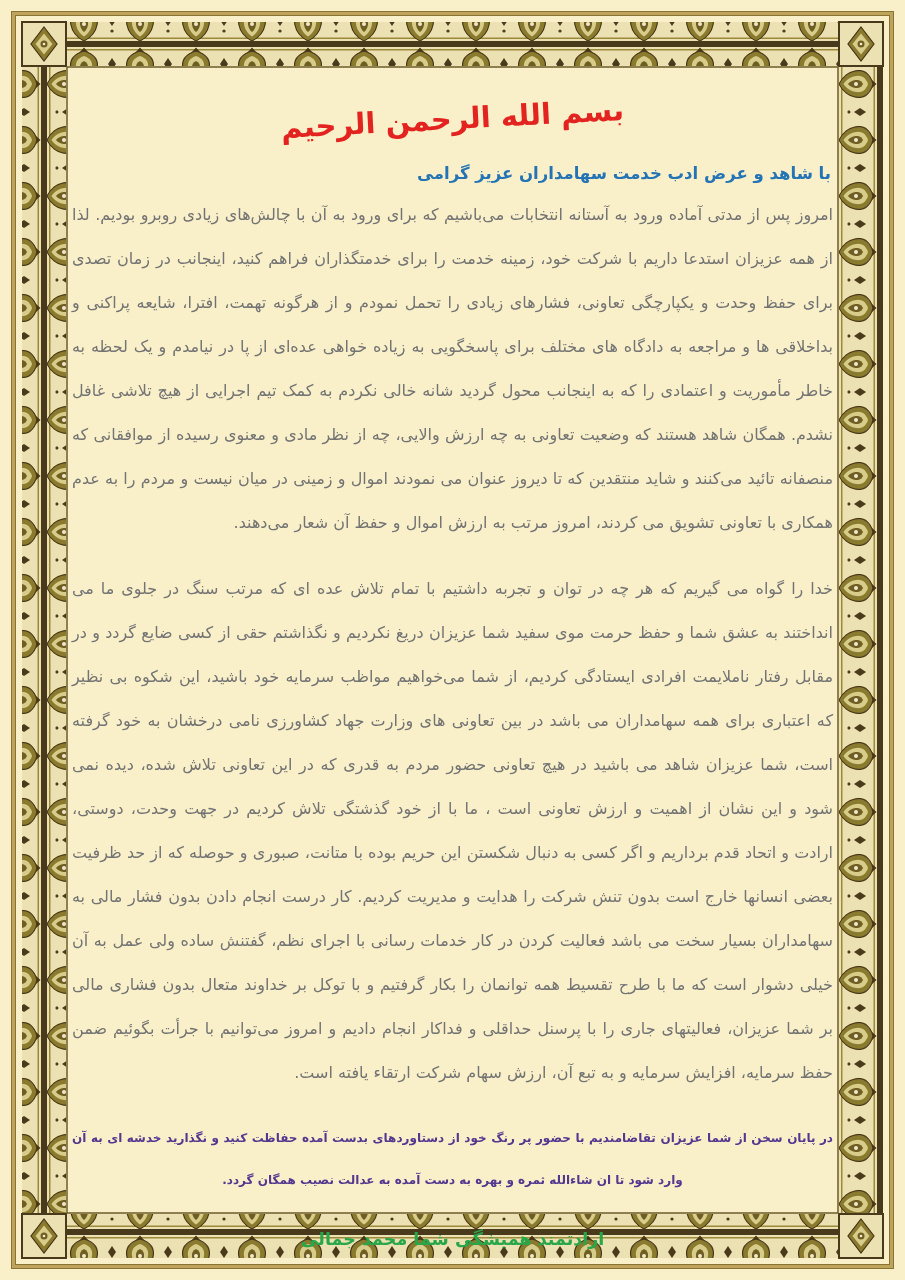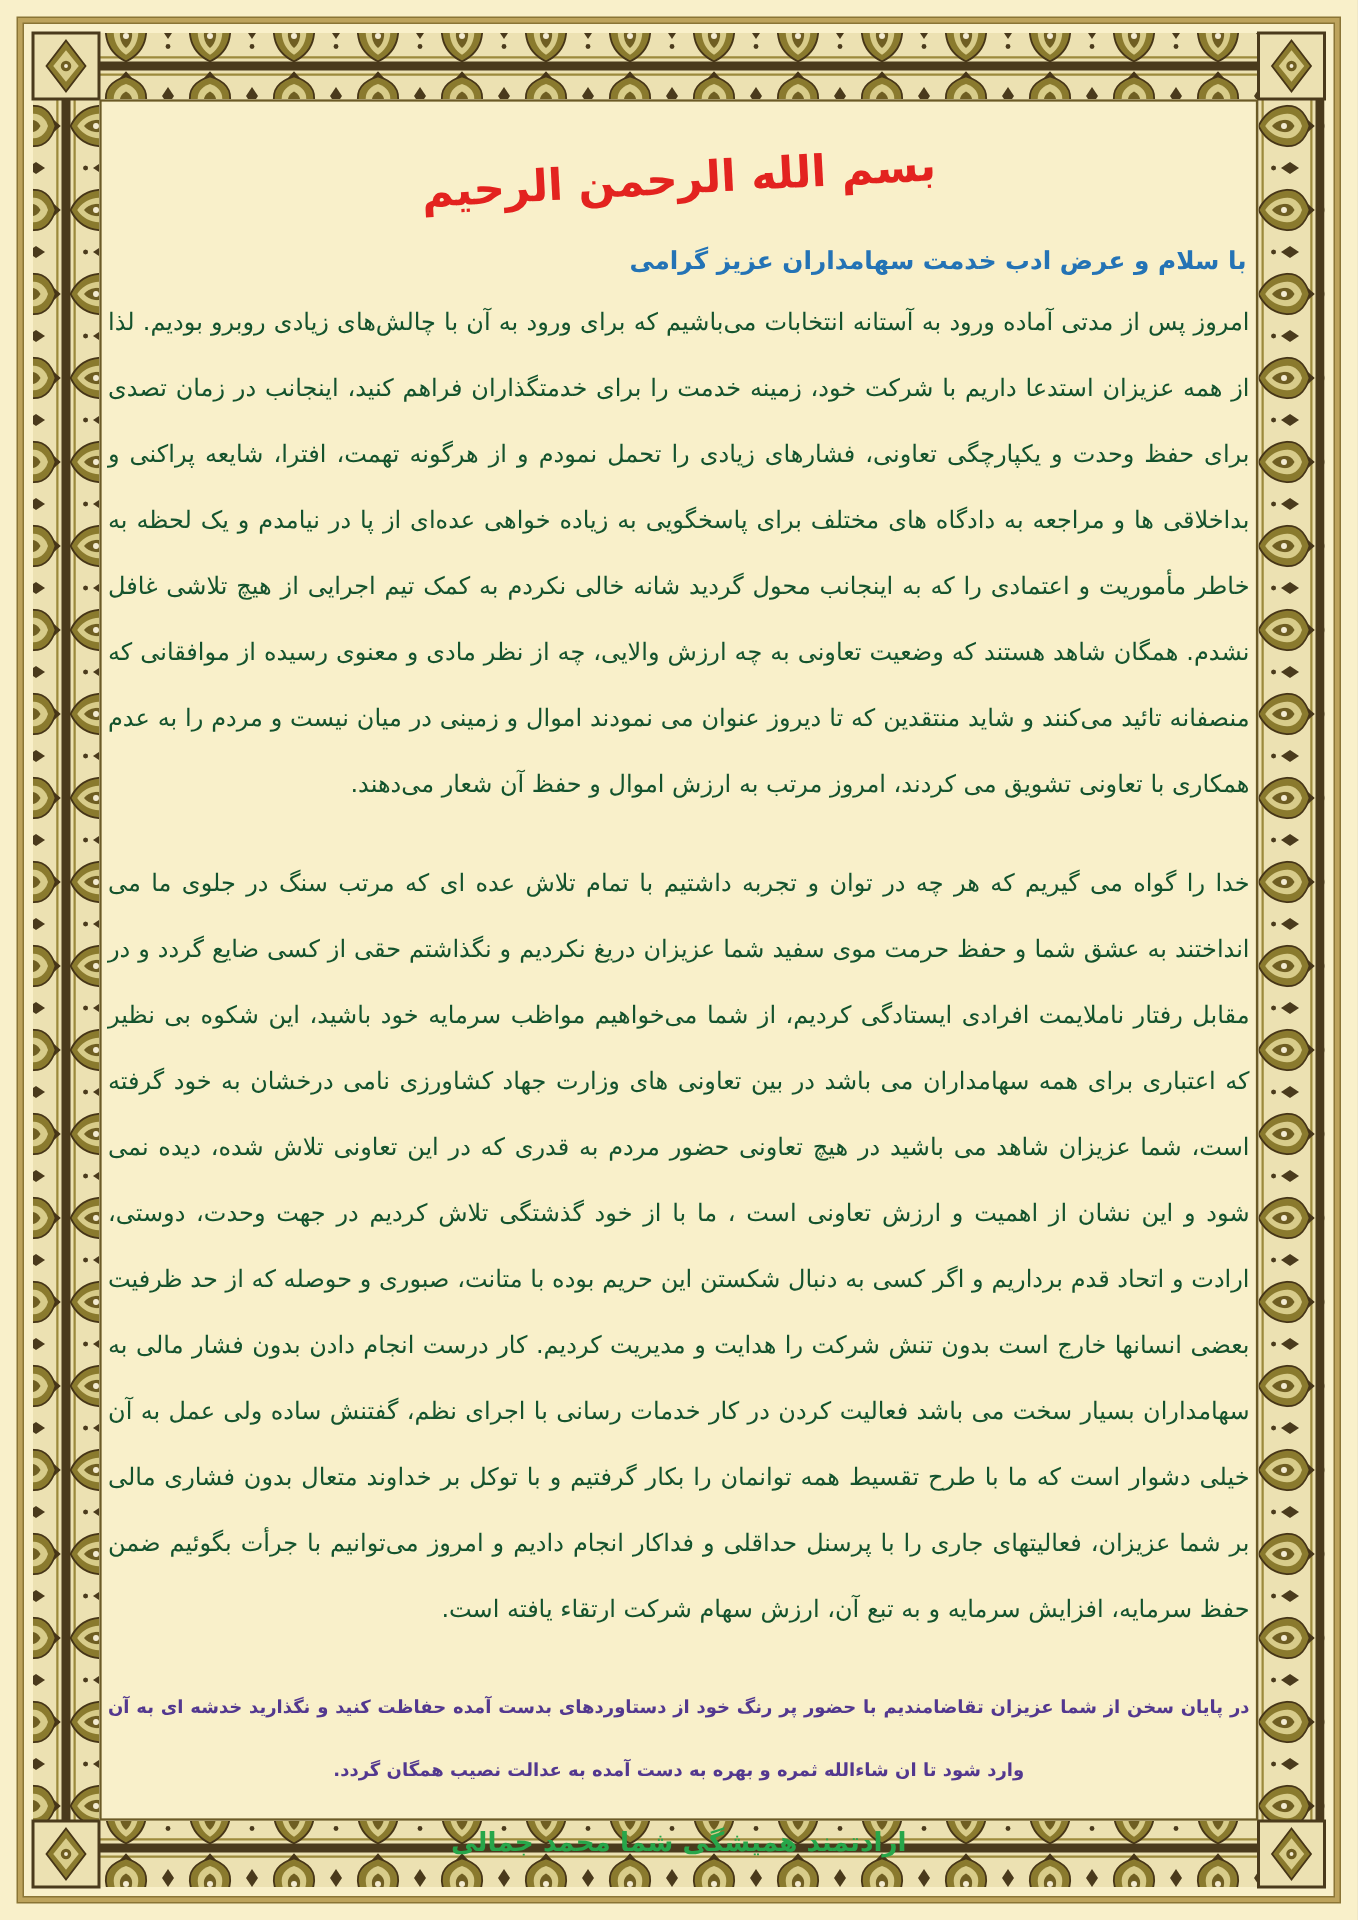--- a/index.html
+++ b/index.html
@@ -29,39 +29,39 @@
   .heading {
     color: #2473b5;
     font-weight: 700;
     font-size: 16.5px;
     text-align: right;
     margin: 4px 2px 10px 0;
   }
   .par {
     font-size: 16px;
     line-height: 44px;
-    color: #14532d;
+    color: #737373;
     text-align: justify;
     margin: 0 0 22px 0;
   }
   .closing {
     font-size: 12px;
     line-height: 42px;
     font-weight: 700;
     color: #53388f;
     text-align: justify;
     text-align-last: center;
     margin: 0 0 16px 0;
   }
   .sig-name {
     text-align: center;
     color: #27a64a;
     font-weight: 700;
     font-size: 17.5px;
-    margin-top: 18px;
+    margin-top: 28px;
   }
 </style>
 </head>
 <body>
 
 <div class="page">
 
   <svg class="frame" viewBox="0 0 905 1280" xmlns="http://www.w3.org/2000/svg" aria-hidden="true">
     <defs>
       <pattern id="bandH" width="56" height="44" patternUnits="userSpaceOnUse">
@@ -118,21 +118,21 @@
     <use href="#cornerTile" x="22" y="1214"></use>
     <use href="#cornerTile" x="839" y="1214"></use>
 
     <rect x="67" y="67" width="771" height="1146" fill="none" stroke="#6b5a26" stroke-width="1.5"></rect>
   </svg>
 
   <div class="content">
 
     <div class="bismillah">بسم الله الرحمن الرحیم</div>
 
-    <div class="heading">با سلام و عرض ادب خدمت سهامداران عزیز گرامی</div>
+    <div class="heading">با شاهد و عرض ادب خدمت سهامداران عزیز گرامی</div>
 
     <p class="par">امروز پس از مدتی آماده ورود به آستانه انتخابات می‌باشیم که برای ورود به آن با چالش‌های زیادی روبرو بودیم. لذا از همه عزیزان استدعا داریم با شرکت خود، زمینه خدمت را برای خدمتگذاران فراهم کنید، اینجانب در زمان تصدی برای حفظ وحدت و یکپارچگی تعاونی، فشارهای زیادی را تحمل نمودم و از هرگونه تهمت، افترا، شایعه پراکنی و بداخلاقی ها و مراجعه به دادگاه های مختلف برای پاسخگویی به زیاده خواهی عده‌ای از پا در نیامدم و یک لحظه به خاطر مأموریت و اعتمادی را که به اینجانب محول گردید شانه خالی نکردم به کمک تیم اجرایی از هیچ تلاشی غافل نشدم. همگان شاهد هستند که وضعیت تعاونی به چه ارزش والایی، چه از نظر مادی و معنوی رسیده از موافقانی که منصفانه تائید می‌کنند و شاید منتقدین که تا دیروز عنوان می نمودند اموال و زمینی در میان نیست و مردم را به عدم همکاری با تعاونی تشویق می کردند، امروز مرتب به ارزش اموال و حفظ آن شعار می‌دهند.</p>
 
     <p class="par">خدا را گواه می گیریم که هر چه در توان و تجربه داشتیم با تمام تلاش عده ای که مرتب سنگ در جلوی ما می انداختند به عشق شما و حفظ حرمت موی سفید شما عزیزان دریغ نکردیم و نگذاشتم حقی از کسی ضایع گردد و در مقابل رفتار ناملایمت افرادی ایستادگی کردیم، از شما می‌خواهیم مواظب سرمایه خود باشید، این شکوه بی نظیر که اعتباری برای همه سهامداران می باشد در بین تعاونی های وزارت جهاد کشاورزی نامی درخشان به خود گرفته است، شما عزیزان شاهد می باشید در هیچ تعاونی حضور مردم به قدری که در این تعاونی تلاش شده، دیده نمی شود و این نشان از اهمیت و ارزش تعاونی است ، ما با از خود گذشتگی تلاش کردیم در جهت وحدت، دوستی، ارادت و اتحاد قدم برداریم و اگر کسی به دنبال شکستن این حریم بوده با متانت، صبوری و حوصله که از حد ظرفیت بعضی انسانها خارج است بدون تنش شرکت را هدایت و مدیریت کردیم. کار درست انجام دادن بدون فشار مالی به سهامداران بسیار سخت می باشد فعالیت کردن در کار خدمات رسانی با اجرای نظم، گفتنش ساده ولی عمل به آن خیلی دشوار است که ما با طرح تقسیط همه توانمان را بکار گرفتیم و با توکل بر خداوند متعال بدون فشاری مالی بر شما عزیزان، فعالیتهای جاری را با پرسنل حداقلی و فداکار انجام دادیم و امروز می‌توانیم با جرأت بگوئیم ضمن حفظ سرمایه، افزایش سرمایه و به تبع آن، ارزش سهام شرکت ارتقاء یافته است.</p>
 
     <p class="closing">در پایان سخن از شما عزیزان تقاضامندیم با حضور پر رنگ خود از دستاوردهای بدست آمده حفاظت کنید و نگذارید خدشه ای به آن وارد شود تا ان شاءالله ثمره و بهره به دست آمده به عدالت نصیب همگان گردد.</p>
 
     <div class="sig-name">ارادتمند همیشگی شما محمد جمالی</div>
 
   </div>

